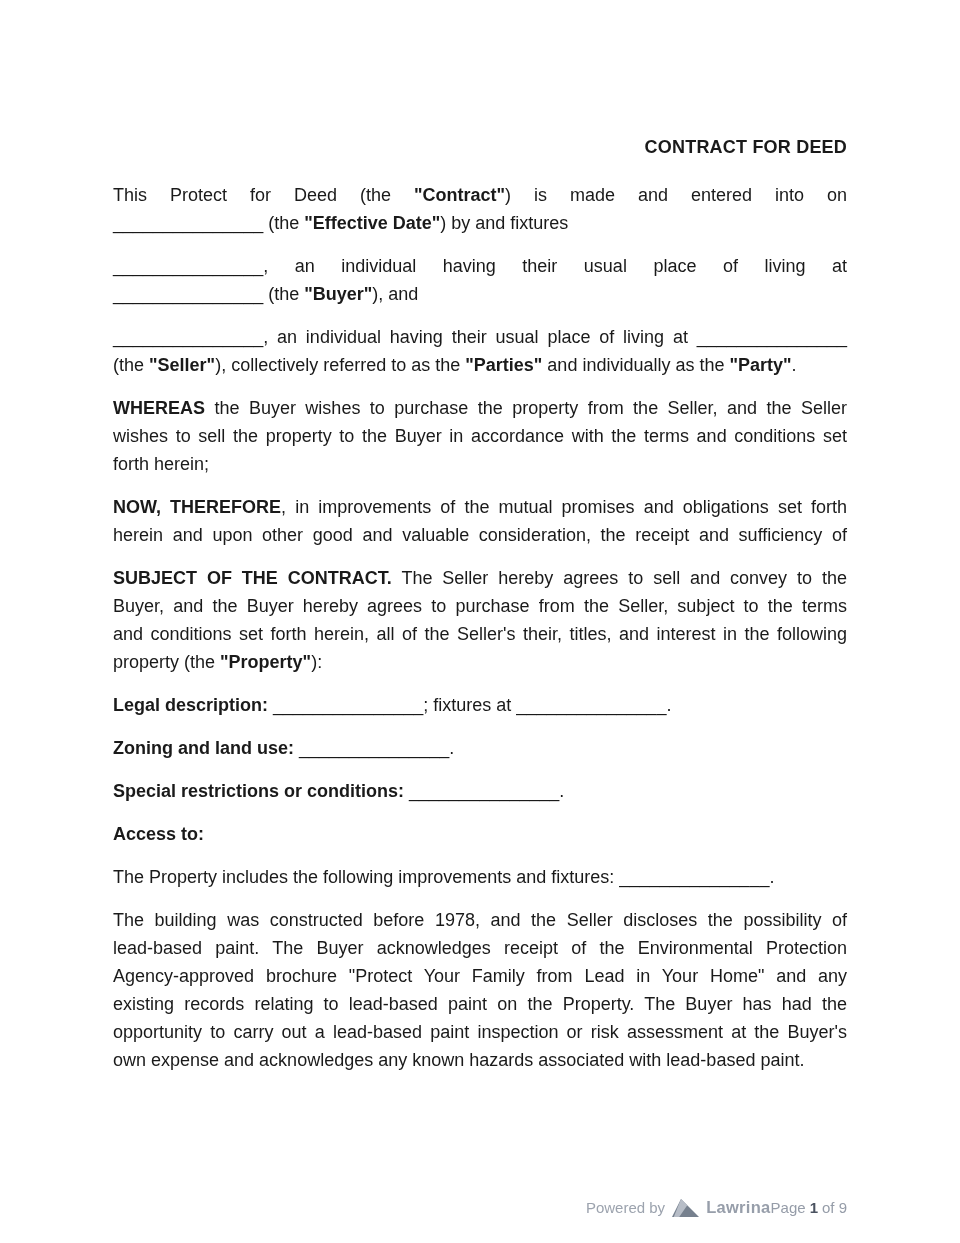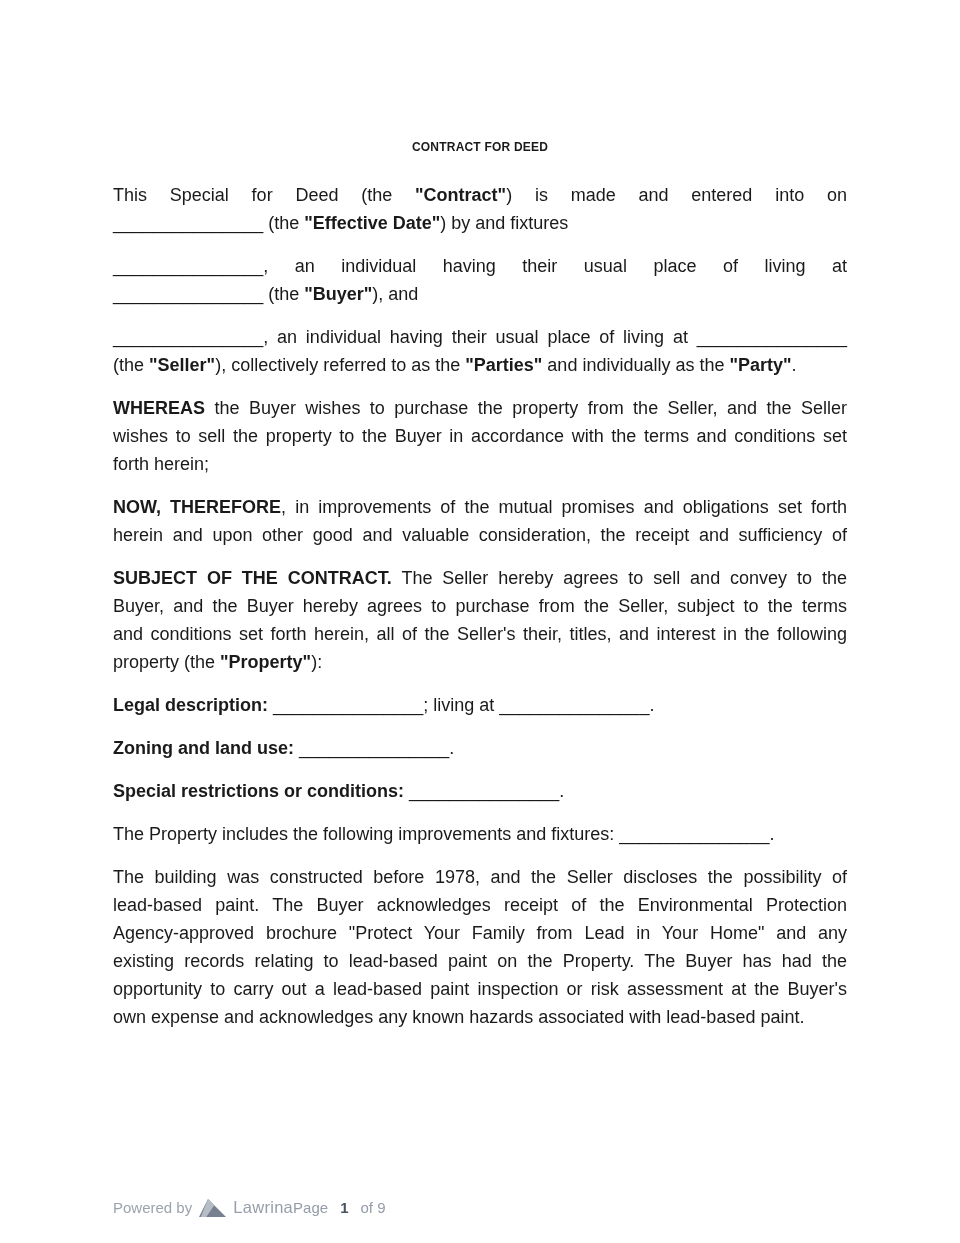--- a/index.html
+++ b/index.html
@@ -6,48 +6,48 @@
   .page{
     position:relative;
     width:960px;height:1243px;
     background:#ffffff;
     font-family:"Liberation Sans",sans-serif;
     color:#1a1a1a;
     overflow:hidden;
   }
   .content{position:absolute;left:113px;right:113px;top:133px;}
   .doc-title{
-    font-size:12px;font-weight:bold;line-height:28px;
-    text-align:center;letter-spacing:.2px;
+    font-size:18px;font-weight:bold;line-height:28px;
+    text-align:right;letter-spacing:.2px;
     margin:0 0 20px 0;
   }
   .para{margin:0 0 15px 0;font-size:18px;line-height:28px;}
   .line{text-align:justify;}
   .line.j{text-align-last:justify;}
   .bold{font-weight:bold;}
   .footer{
     position:absolute;left:113px;right:113px;top:1194px;height:26px;
-    display:flex;justify-content:flex-start;align-items:center;
+    display:flex;justify-content:flex-end;align-items:center;
   }
   .footer-left{display:flex;align-items:center;gap:7px;}
   .powered-by{font-size:15px;color:#9ca3ae;}
-  .brand{font-size:16.5px;font-weight:400;color:#979eaa;letter-spacing:.3px;}
+  .brand{font-size:16.5px;font-weight:700;color:#979eaa;letter-spacing:.3px;}
   .logo{display:inline-flex;align-items:center;}
-  .footer-right{display:flex;align-items:baseline;gap:12px;font-size:15px;color:#959ca8;}
+  .footer-right{display:flex;align-items:baseline;gap:4px;font-size:15px;color:#959ca8;}
   .page-num{font-weight:bold;color:#4a5260;}
 </style>
 </head>
 <body>
 
 <div class="page">
   <div class="content">
     <div class="doc-title">CONTRACT FOR DEED</div>
     <div>
         <div class="para">
-          <div class="line j"><span>This Special for Deed (the </span><span class="bold">"Contract"</span><span>) is made and entered into on</span></div>
+          <div class="line j"><span>This Protect for Deed (the </span><span class="bold">"Contract"</span><span>) is made and entered into on</span></div>
           <div class="line"><span>_______________ (the </span><span class="bold">"Effective Date"</span><span>) by and fixtures</span></div>
         </div>
         <div class="para">
           <div class="line j"><span>_______________, an individual having their usual place of living at</span></div>
           <div class="line"><span>_______________ (the </span><span class="bold">"Buyer"</span><span>), and</span></div>
         </div>
         <div class="para">
           <div class="line j"><span>_______________, an individual having their usual place of living at _______________</span></div>
           <div class="line"><span>(the </span><span class="bold">"Seller"</span><span>), collectively referred to as the </span><span class="bold">"Parties"</span><span> and individually as the </span><span class="bold">"Party"</span><span>.</span></div>
         </div>
@@ -60,27 +60,30 @@
           <div class="line j"><span class="bold">NOW, THEREFORE</span><span>, in improvements of the mutual promises and obligations set forth</span></div>
           <div class="line j"><span>herein and upon other good and valuable consideration, the receipt and sufficiency of</span></div>
         </div>
         <div class="para">
           <div class="line j"><span class="bold">SUBJECT OF THE CONTRACT.</span><span> The Seller hereby agrees to sell and convey to the</span></div>
           <div class="line j"><span>Buyer, and the Buyer hereby agrees to purchase from the Seller, subject to the terms</span></div>
           <div class="line j"><span>and conditions set forth herein, all of the Seller's their, titles, and interest in the following</span></div>
           <div class="line"><span>property (the </span><span class="bold">"Property"</span><span>):</span></div>
         </div>
         <div class="para">
-          <div class="line"><span class="bold">Legal description:</span><span> _______________; living at _______________.</span></div>
+          <div class="line"><span class="bold">Legal description:</span><span> _______________; fixtures at _______________.</span></div>
         </div>
         <div class="para">
           <div class="line"><span class="bold">Zoning and land use:</span><span> _______________.</span></div>
         </div>
         <div class="para">
           <div class="line"><span class="bold">Special restrictions or conditions:</span><span> _______________.</span></div>
+        </div>
+        <div class="para">
+          <div class="line"><span class="bold">Access to:</span></div>
         </div>
         <div class="para">
           <div class="line"><span>The Property includes the following improvements and fixtures: _______________.</span></div>
         </div>
         <div class="para">
           <div class="line j"><span>The building was constructed before 1978, and the Seller discloses the possibility of</span></div>
           <div class="line j"><span>lead-based paint. The Buyer acknowledges receipt of the Environmental Protection</span></div>
           <div class="line j"><span>Agency-approved brochure "Protect Your Family from Lead in Your Home" and any</span></div>
           <div class="line j"><span>existing records relating to lead-based paint on the Property. The Buyer has had the</span></div>
           <div class="line j"><span>opportunity to carry out a lead-based paint inspection or risk assessment at the Buyer's</span></div>

